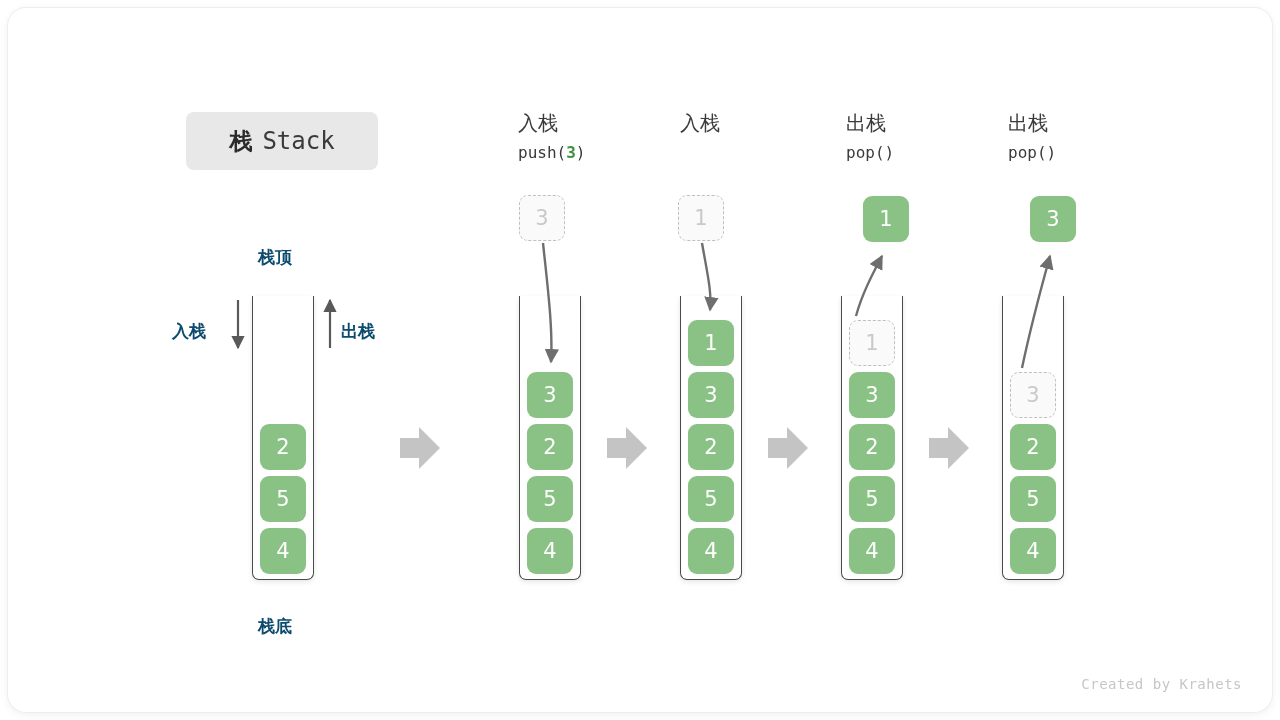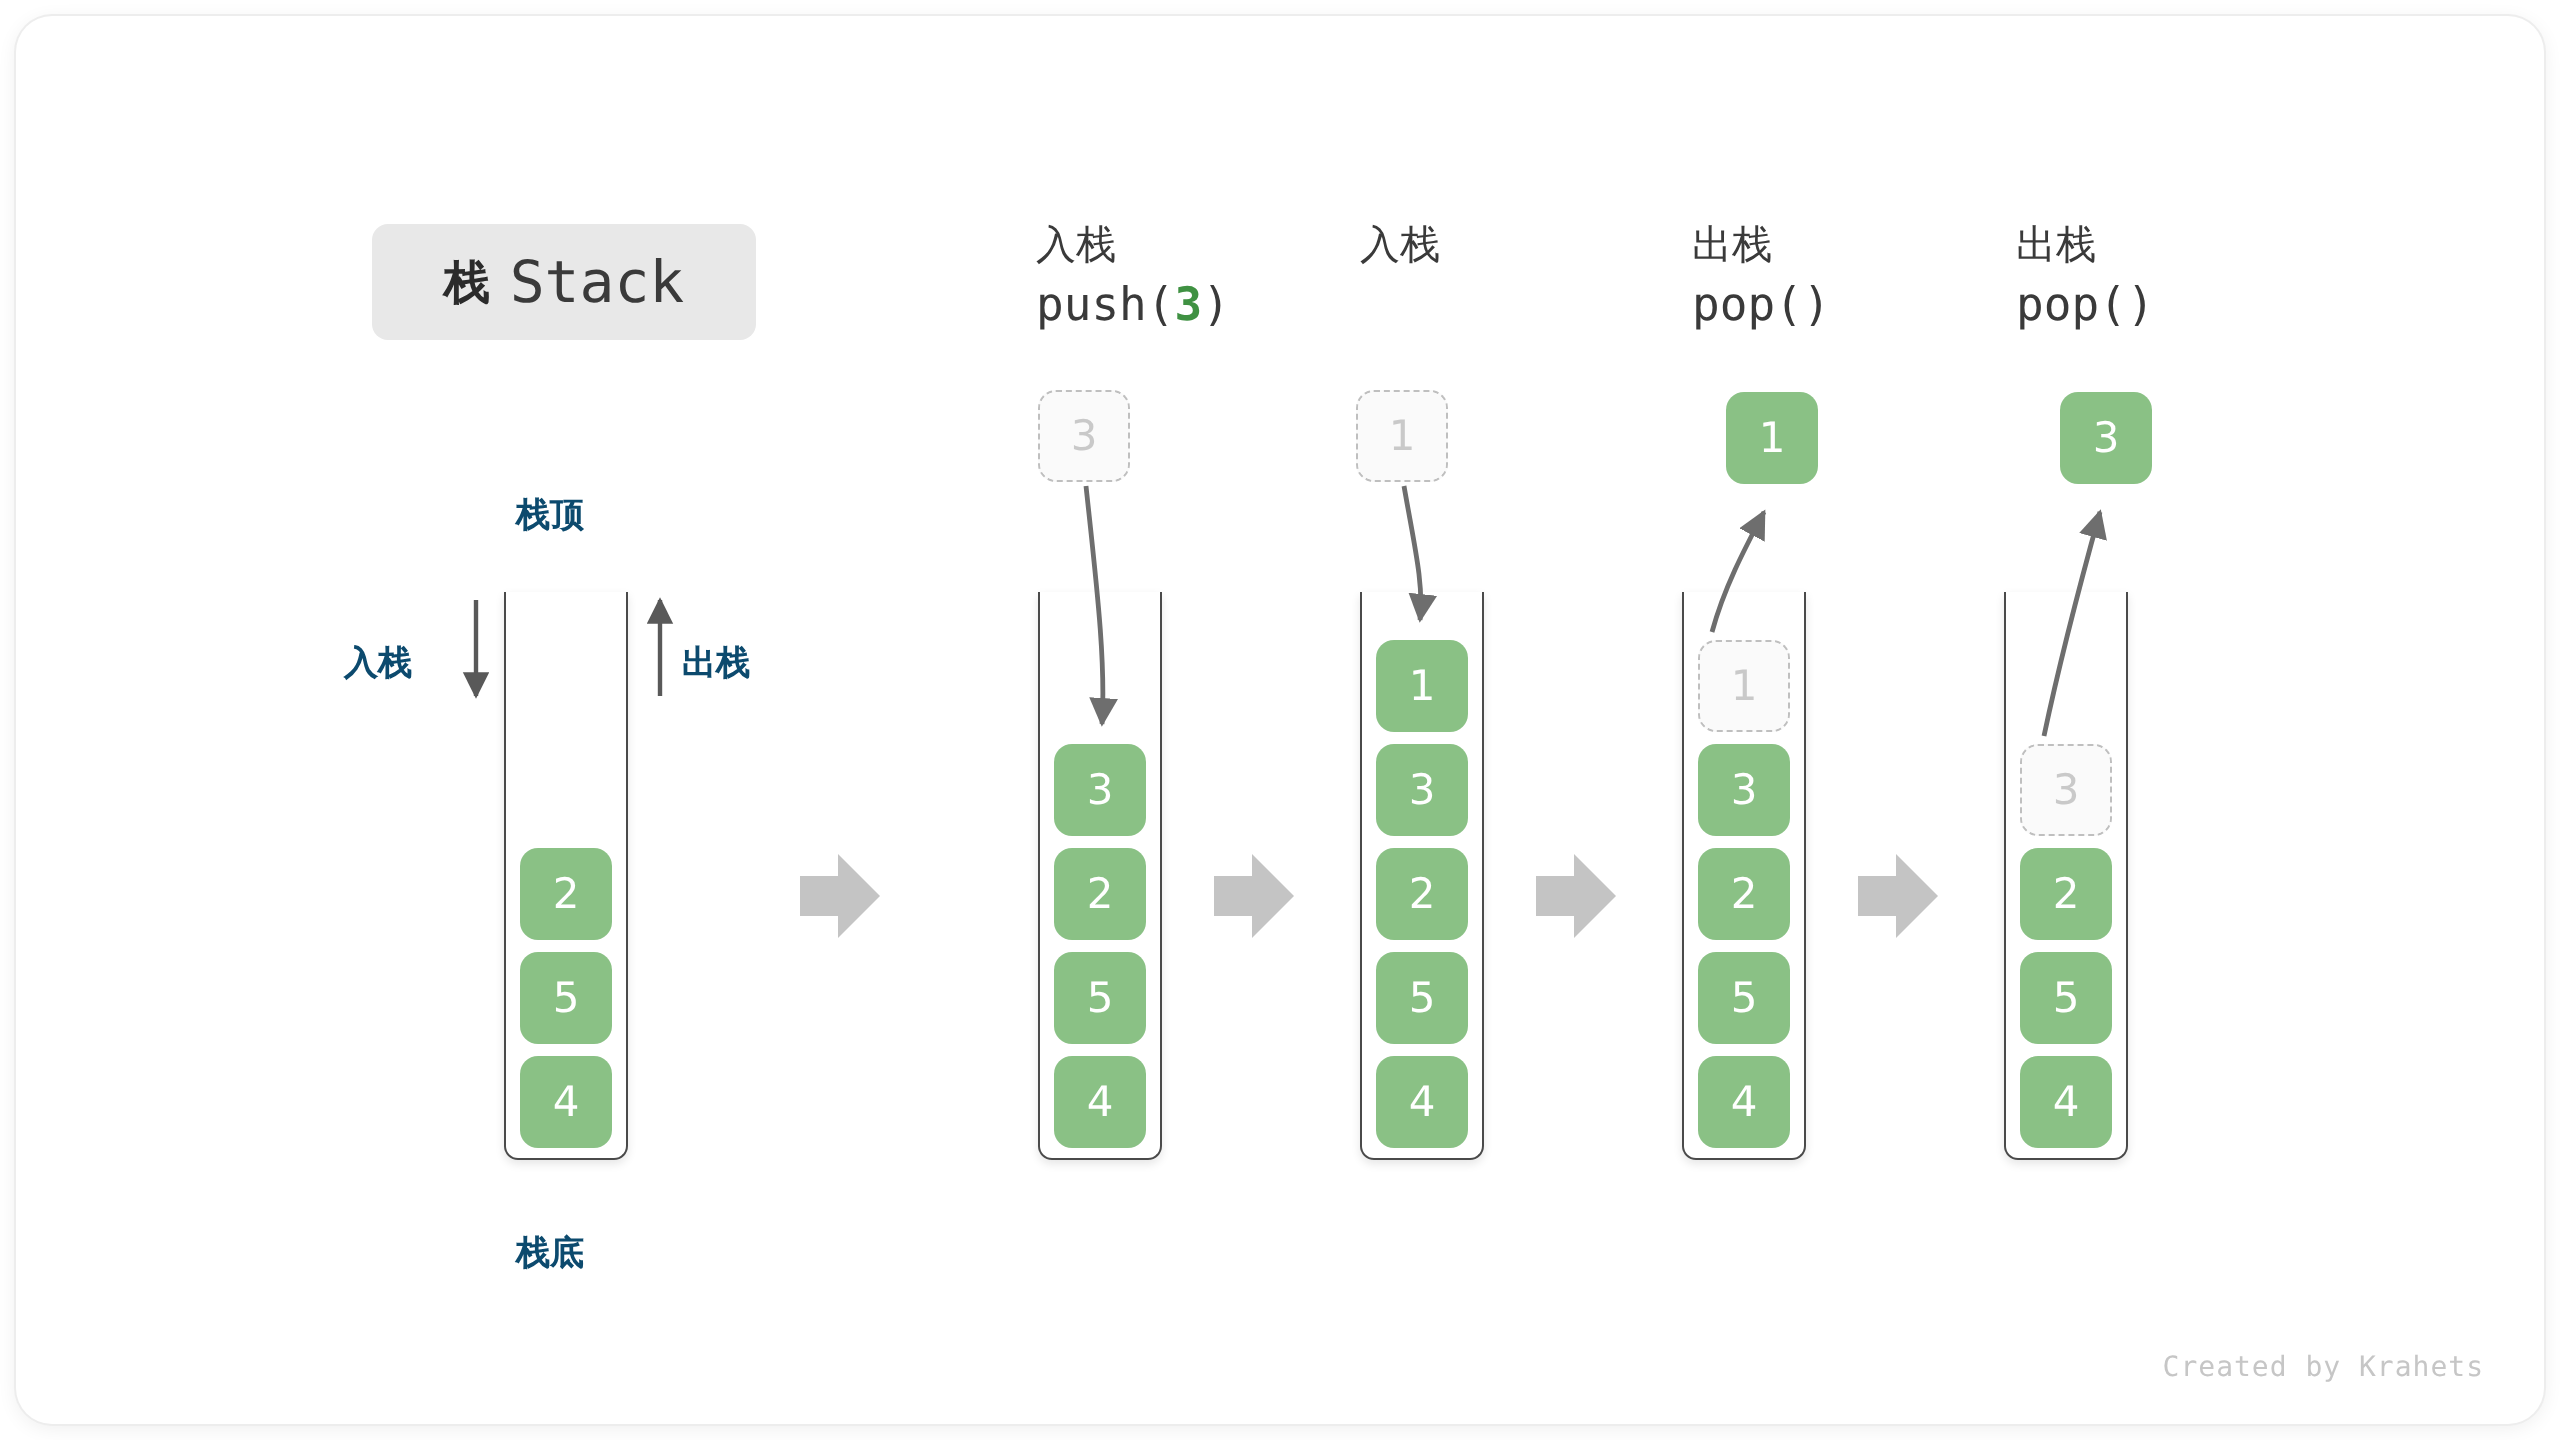--- a/index.html
+++ b/index.html
@@ -45,21 +45,21 @@
   }
   .title-pill .t-cn {
     font-family: "Liberation Sans", "DejaVu Sans", sans-serif;
     font-size: 23px;
     font-weight: bold;
     color: #2b2b2b;
     letter-spacing: 0px;
   }
   .title-pill .t-en {
     font-family: "DejaVu Sans Mono", "Liberation Mono", monospace;
-    font-size: 29px;
+    font-size: 24px;
     color: #3a3a3a;
     margin-left: 10px;
   }
   
   .cn-label {
     position: absolute;
     font-family: Liberation Serif, serif;
     font-size: 17px;
     font-weight: bold;
     color: #0c4a6e;
@@ -73,21 +73,21 @@
   }
   .col-head .line1 {
     font-family: "Liberation Sans", "DejaVu Sans", sans-serif;
     font-size: 20px;
     color: #3a3a3a;
     line-height: 30px;
     white-space: nowrap;
   }
   .col-head .line2 {
     font-family: "DejaVu Sans Mono", "Liberation Mono", monospace;
-    font-size: 23px;
+    font-size: 16px;
     color: #3a3a3a;
     line-height: 30px;
     white-space: nowrap;
   }
   .col-head .line2 .num {
     color: #3f9142;
     font-weight: bold;
   }
   
   .stack {

